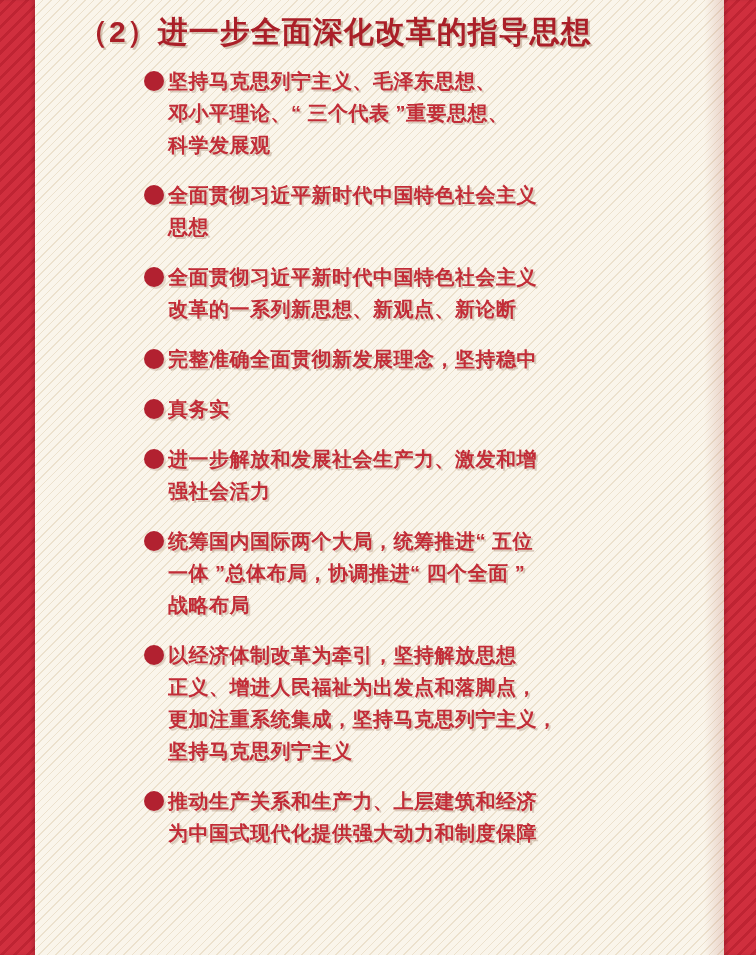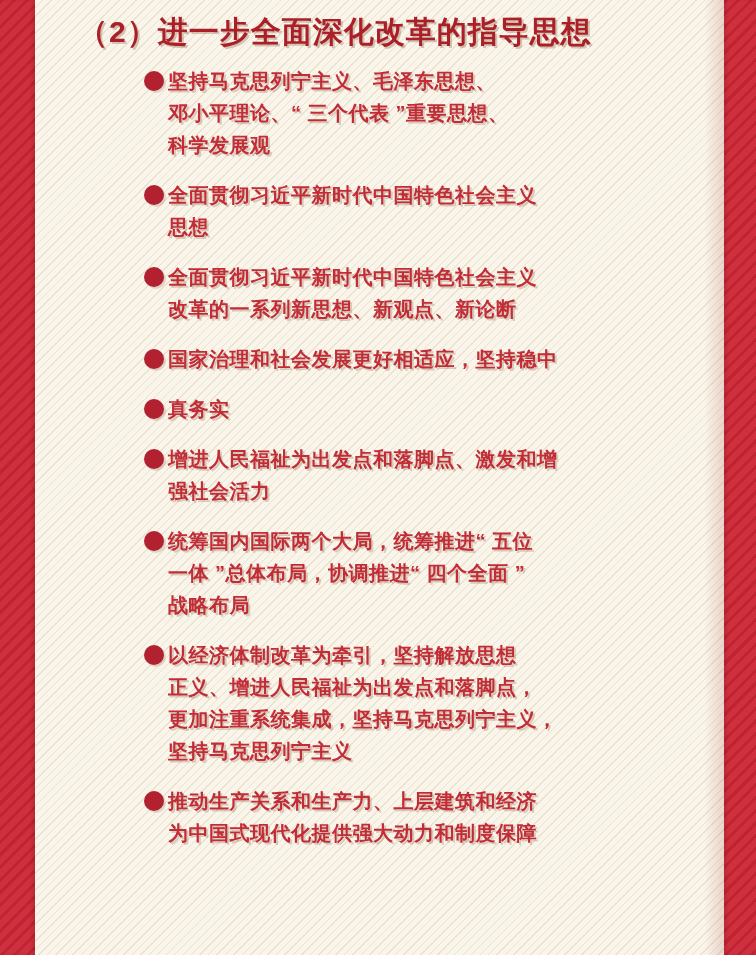--- a/index.html
+++ b/index.html
@@ -100,29 +100,29 @@
         <div class="ln">全面贯彻习近平新时代中国特色社会主义</div>
         <div class="ln">思想</div>
       </li>
       <li>
         <span class="dot"></span>
         <div class="ln">全面贯彻习近平新时代中国特色社会主义</div>
         <div class="ln">改革的一系列新思想、新观点、新论断</div>
       </li>
       <li>
         <span class="dot"></span>
-        <div class="ln">国家治理和社会发展更好相适应，坚持稳中</div>
+        <div class="ln">完整准确全面贯彻新发展理念，坚持稳中</div>
       </li>
       <li>
         <span class="dot"></span>
         <div class="ln">真务实</div>
       </li>
       <li>
         <span class="dot"></span>
-        <div class="ln">增进人民福祉为出发点和落脚点、激发和增</div>
+        <div class="ln">进一步解放和发展社会生产力、激发和增</div>
         <div class="ln">强社会活力</div>
       </li>
       <li>
         <span class="dot"></span>
         <div class="ln">统筹国内国际两个大局，统筹推进“ 五位</div>
         <div class="ln">一体 ”总体布局，协调推进“ 四个全面 ”</div>
         <div class="ln">战略布局</div>
       </li>
       <li>
         <span class="dot"></span>

